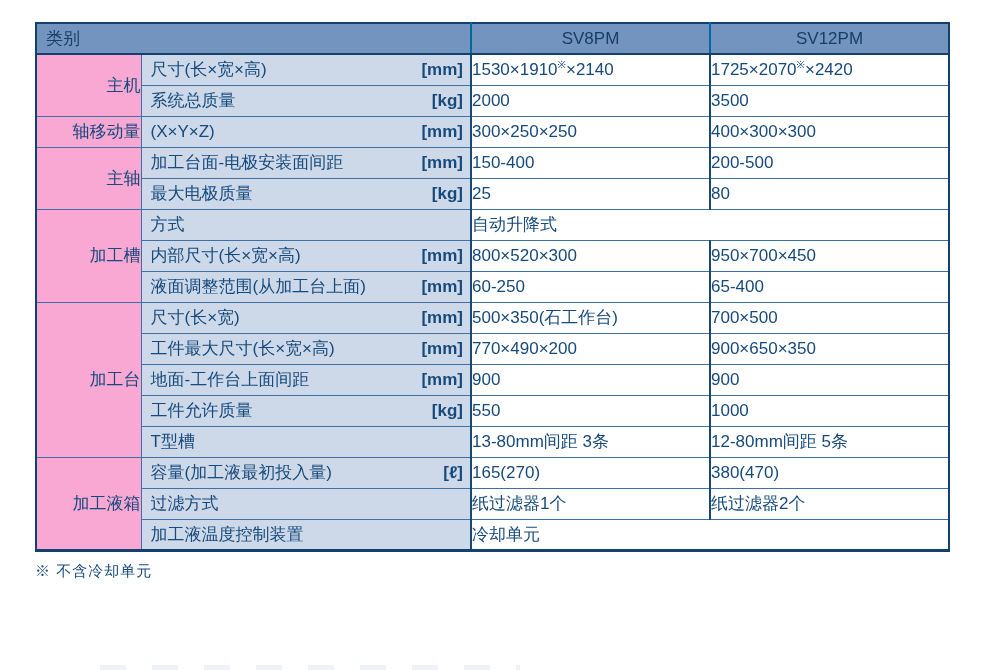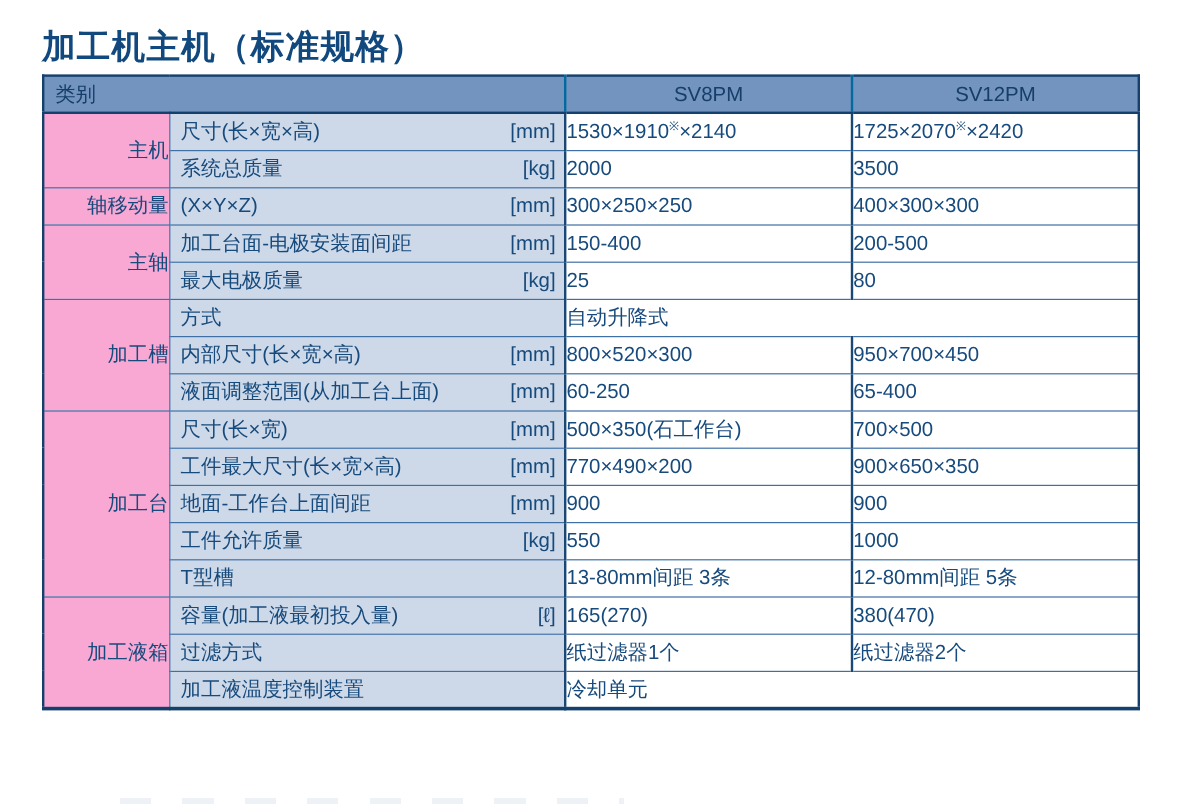--- a/index.html
+++ b/index.html
@@ -65,21 +65,21 @@
     padding: 0 7px 0 9px;
     vertical-align: middle;
   }
   .lbl-row {
     display: flex;
     justify-content: space-between;
     align-items: center;
     white-space: nowrap;
     gap: 12px;
   }
-  .unit { margin-left: 4px; }
+  .unit { margin-left: 4px; font-weight: bold; }
   td.val {
     background: #ffffff;
     text-align: left;
     vertical-align: middle;
     border-left: 2px solid #194875;
   }
   sup.fn-mark { font-size: 10px; vertical-align: super; line-height: 0; }
 
   .footnote {
     margin-top: 10px;
@@ -94,21 +94,20 @@
     background: repeating-linear-gradient(90deg,
       #eef1f5 0px, #eef1f5 26px,
       transparent 26px, transparent 52px);
   }
 </style>
 </head>
 <body>
 
 <div class="page">
 
-  <h1 class="page-title">加工机主机（标准规格）</h1>
 
   <table class="spec-table">
     <colgroup>
       <col class="c-cat">
         <col class="c-lbl">
         <col class="c-v1">
         <col class="c-v2">
     </colgroup>
     <thead>
       <tr>
@@ -285,16 +284,17 @@
             <span>加工液温度控制装置</span>
             <span class="unit"></span>
           </div>
         </td>
         <td class="val" colspan="2">冷却单元</td>
       </tr>
 
     </tbody>
   </table>
 
+  <p class="footnote">※ 不含冷却单元</p>
 
   <div class="cropped-fragments"></div>
 
 </div>
 
 </body></html>

